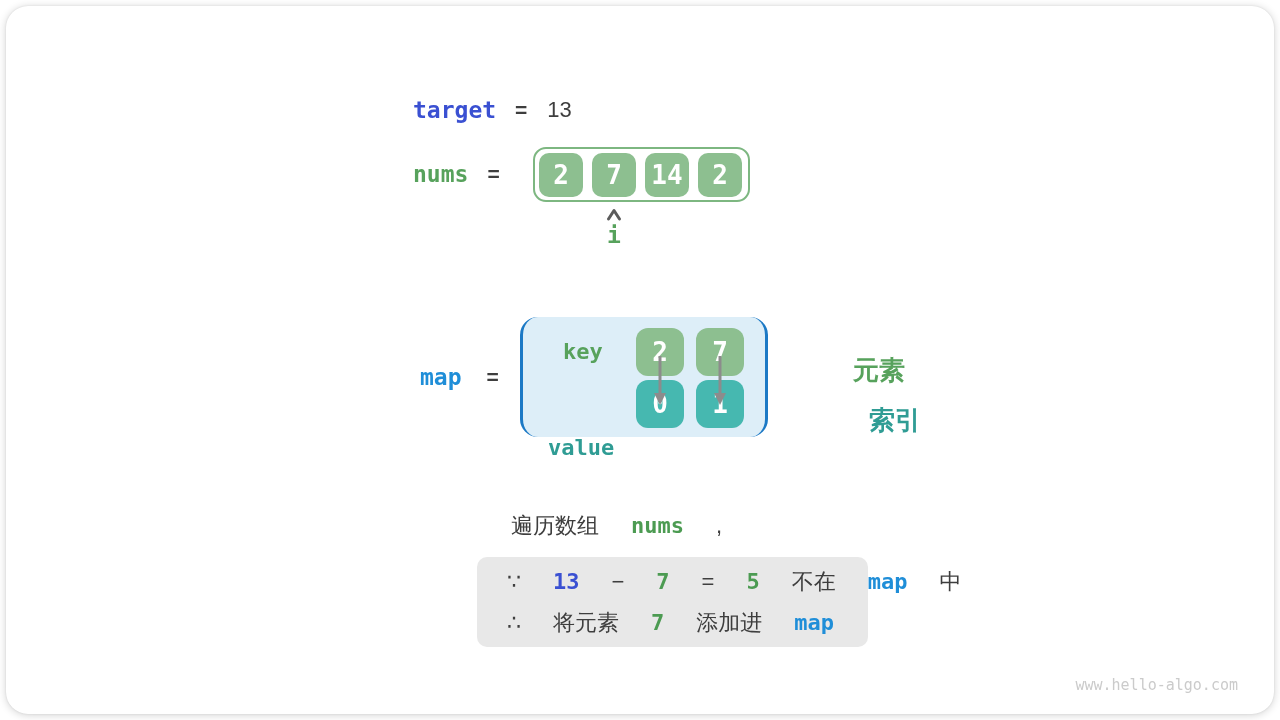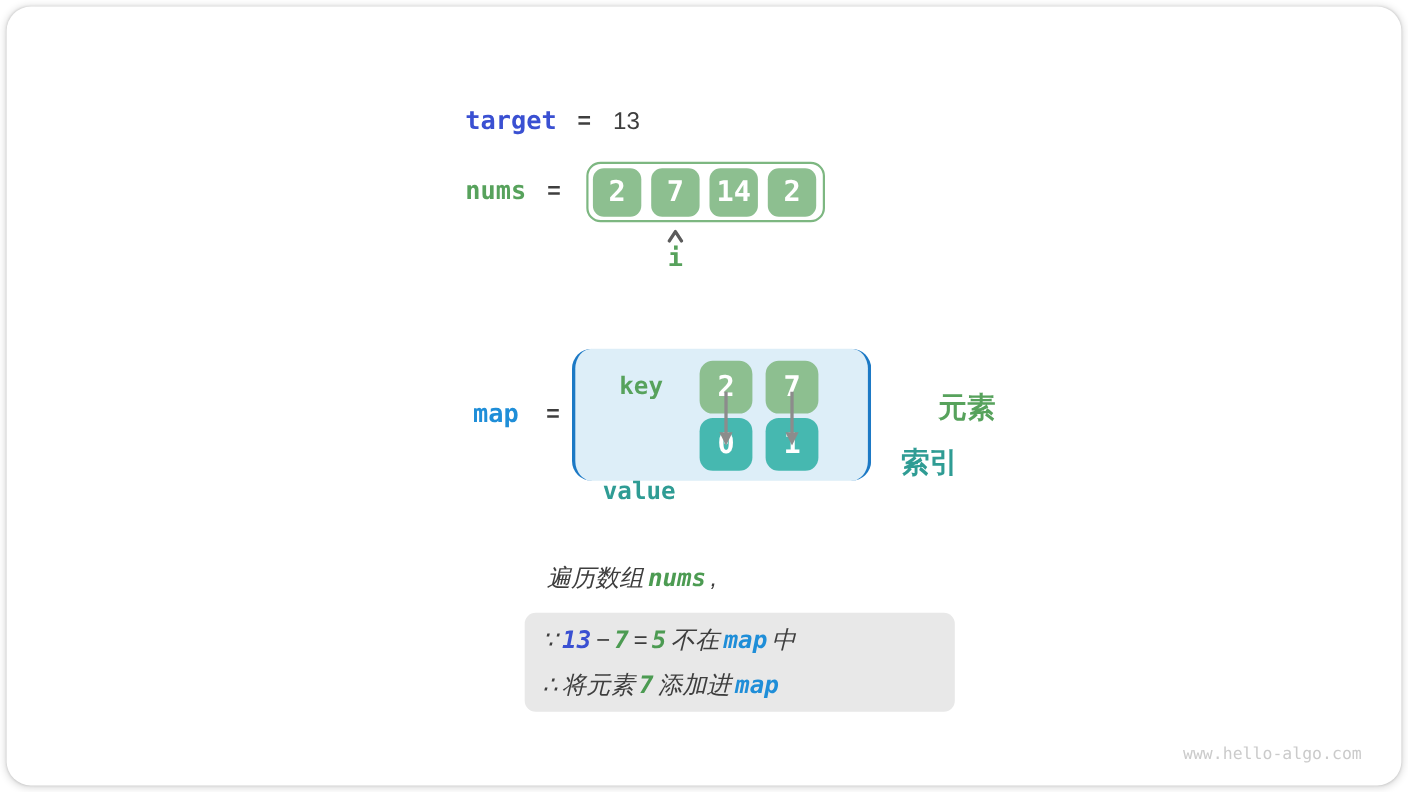--- a/index.html
+++ b/index.html
@@ -15,21 +15,21 @@
     background: #ffffff;
     border-radius: 22px;
     box-shadow: 0 1px 8px rgba(0,0,0,0.18), 0 0 2px rgba(0,0,0,0.10);
   }
   .abs { position: absolute; }
   .code {
     font-family: "DejaVu Sans Mono", "Liberation Mono", monospace;
     font-weight: bold;
   }
   .row-label { display: flex; align-items: center; }
-  .lbl { font-size: 23px; line-height: 28px; margin-left: 10px; }
+  .lbl { font-size: 23px; line-height: 28px; }
   .lbl-blue  { color: var(--royal-blue); }
   .lbl-green { color: var(--green-text); }
   .lbl-cyan  { color: var(--cyan-blue); }
   .eq {
     color: var(--dark-text);
     font-size: 21px;
     margin: 0 20px 0 19px;
     font-weight: bold;
   }
   .plain-num { color: var(--dark-text); font-size: 22px; }
@@ -66,21 +66,21 @@
   }
   .pointer-label {
     color: var(--green-text);
     font-size: 23px;
     margin-top: 1px;
   }
 
   
   .map-box {
     left: 514px; top: 311px;
-    width: 272px; height: 120px;
+    width: 248px; height: 120px;
     box-sizing: border-box;
     background: var(--map-bg);
     border-left: 3px solid var(--bracket-blue);
     border-right: 3px solid var(--bracket-blue);
     border-radius: 18px;
   }
   .kv-label { font-size: 22px; line-height: 26px; }
   .kv-key   { color: var(--green-text); }
   .kv-value { color: var(--teal-text); }
   .map-entry {
@@ -116,21 +116,21 @@
     box-sizing: border-box;
     background: var(--note-bg);
     border-radius: 10px;
     display: flex;
     flex-direction: column;
     justify-content: center;
     gap: 11px;
     padding: 0 14px;
   }
   .note-line { display: flex; align-items: baseline; font-size: 22px; }
-  .seg { margin: 0 2px; white-space: pre; font-style: italic; }
+  .seg { margin: 0 16px; white-space: pre; }
   .seg-dark { color: var(--dark-text); }
   .seg-blue-code  { color: var(--royal-blue); font-family: "DejaVu Sans Mono","Liberation Mono",monospace; font-weight: bold; }
   .seg-green-code { color: var(--green-code);  font-family: "DejaVu Sans Mono","Liberation Mono",monospace; font-weight: bold; }
   .seg-cyan-code  { color: var(--cyan-blue);  font-family: "DejaVu Sans Mono","Liberation Mono",monospace; font-weight: bold; }
 
   .watermark {
     right: 36px; bottom: 20px;
     color: var(--watermark-gray);
     font-family: "DejaVu Sans Mono", "Liberation Mono", monospace;
     font-size: 15px;
@@ -187,21 +187,21 @@
           <div class="map-cell cell-teal val">1</div>
           <svg class="entry-arrow" width="14" height="50" viewBox="0 0 14 50">
             <line x1="7" y1="0" x2="7" y2="38" stroke="#8c8c8c" stroke-width="3"></line>
             <polygon points="1,37 13,37 7,49" fill="#8c8c8c"></polygon>
           </svg>
         </div>
       </div>
   </div>
 
   <span class="abs side-label side-green" style="left:847px; top:332px;">元素</span>
-  <span class="abs side-label side-teal" style="left:813px; top:382px;text-align:right;">索引</span>
+  <span class="abs side-label side-teal" style="left:863px; top:382px;text-align:right;">索引</span>
 
   <div class="abs caption" style="left:489px; top:505px;">
       <span class="seg seg-dark">遍历数组</span>
       <span class="seg seg-green-code">nums</span>
       <span class="seg seg-dark">,</span>
     </div>
 
   <div class="abs note-box">
       <div class="note-line">
         <span class="seg seg-dark">∵</span>

